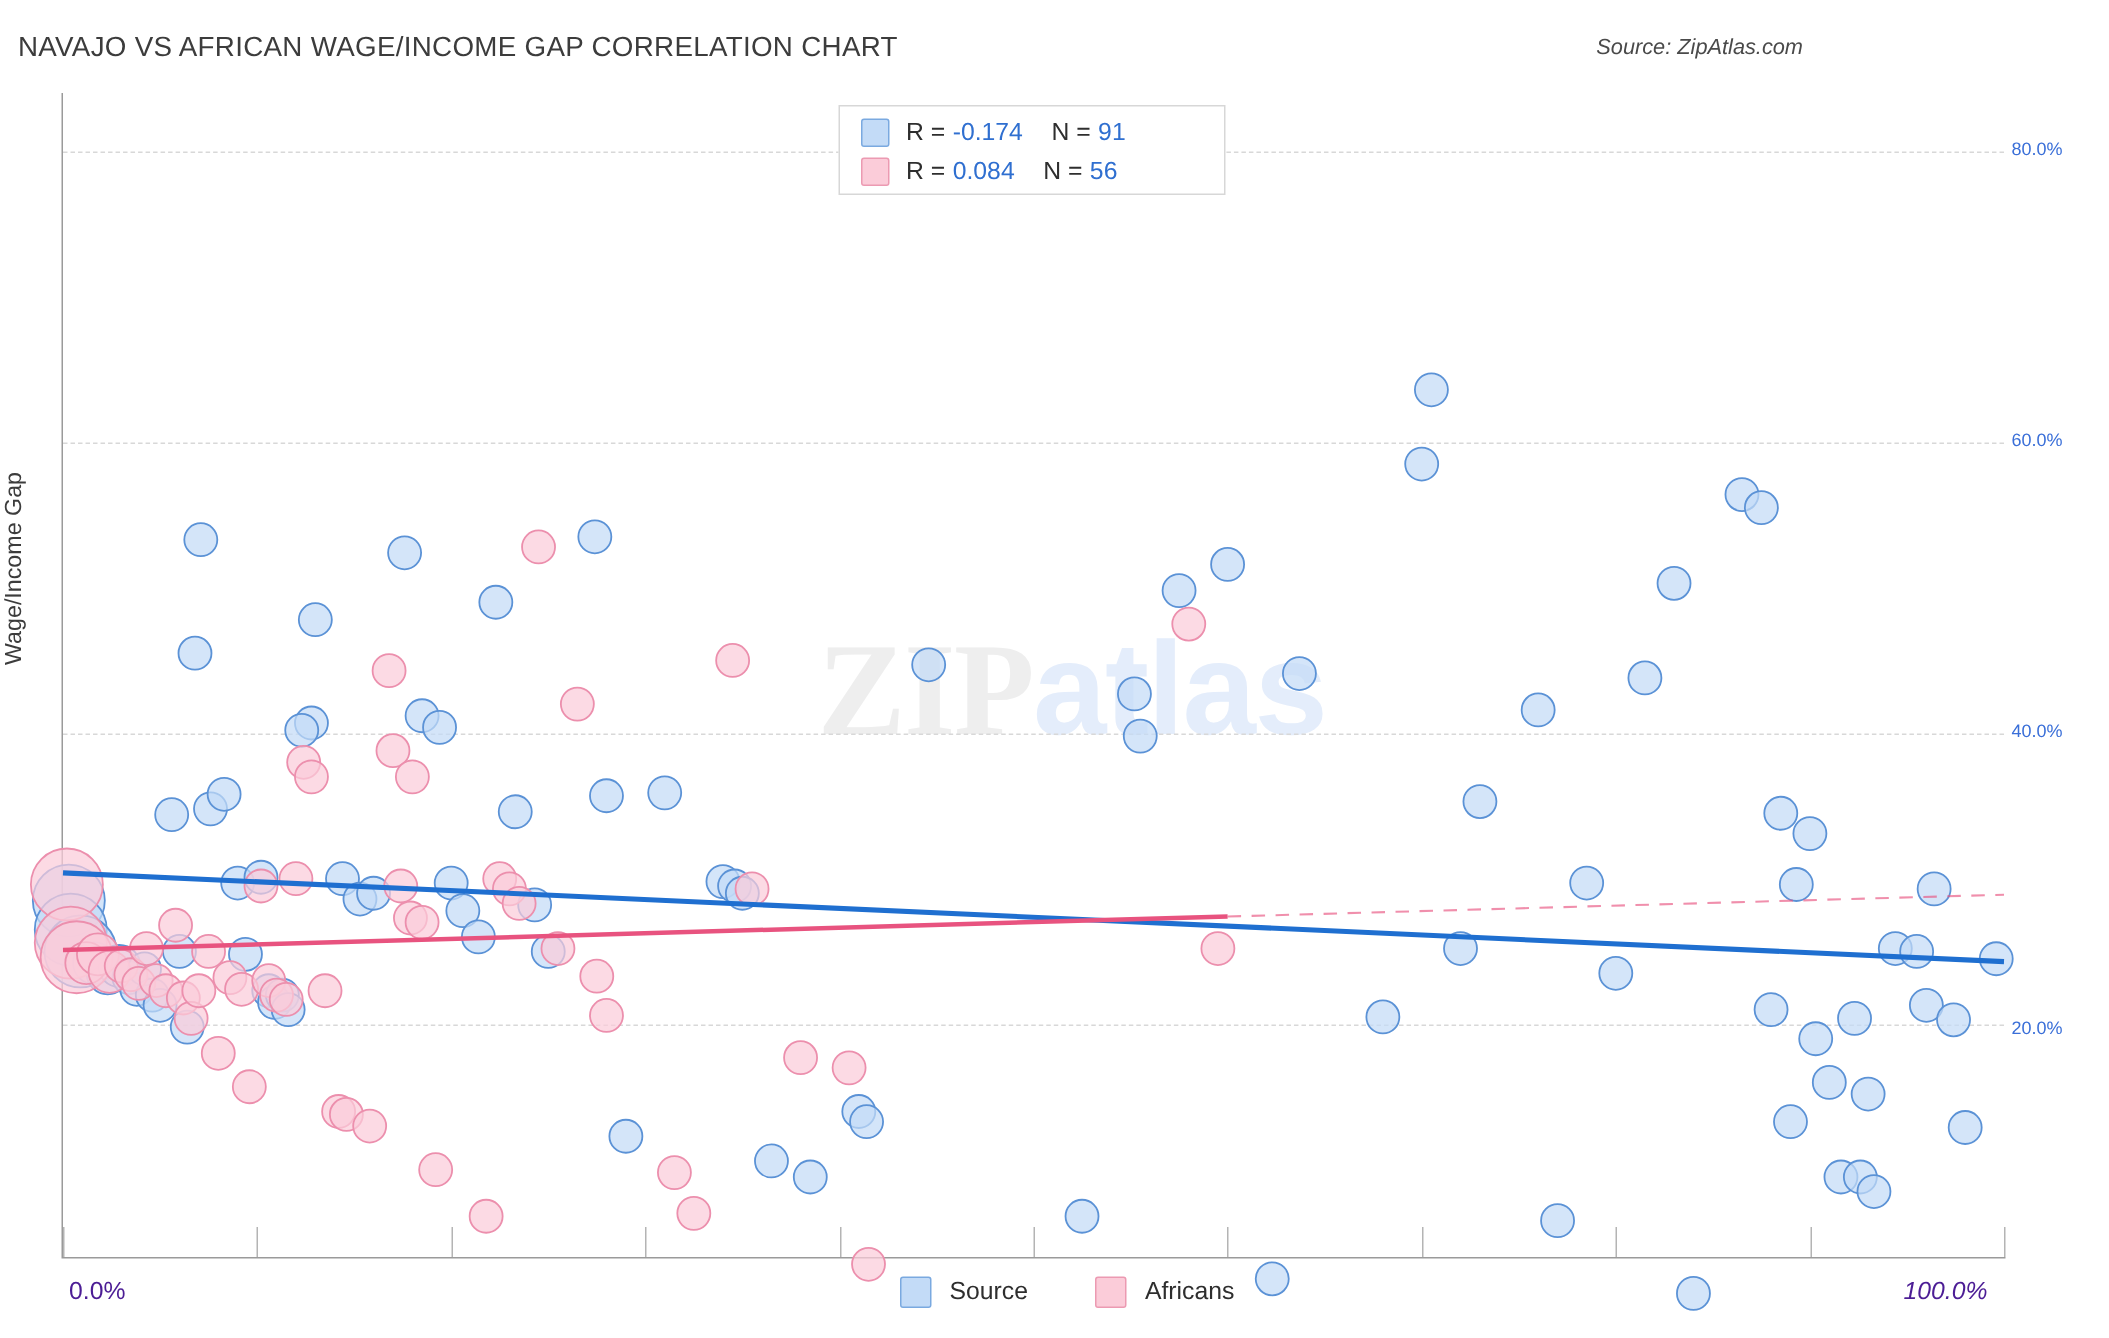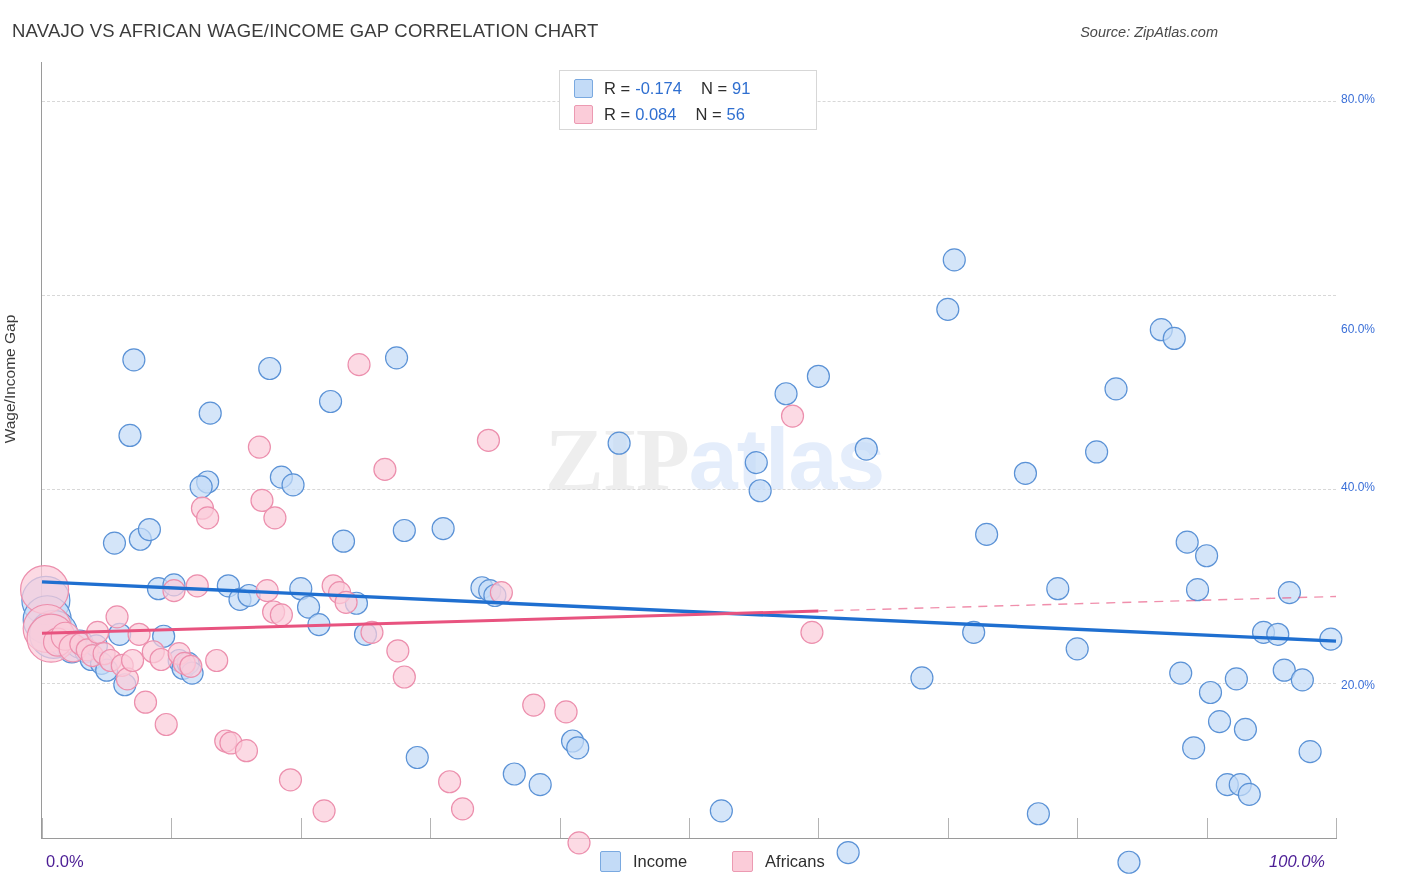--- a/index.html
+++ b/index.html
@@ -11,21 +11,20 @@
     width: 1406px;
     height: 892px;
     font-family: "Liberation Sans", sans-serif;
     overflow: hidden;
     position: relative;
   }
   #root {
     position: relative;
     width: 1216px;
     height: 892px;
-    padding-left: 16px;
   }
   .chart-title {
     position: absolute;
     left: 12px;
     top: 20px;
     font-size: 18.5px;
     color: #3c3c3c;
     letter-spacing: 0.2px;
     white-space: nowrap;
   }
@@ -344,21 +343,21 @@
     <g id="lines-g">
         <line x1="42" y1="581.9200000000001" x2="1336" y2="641.0899999999999" stroke="#1f6fd0" stroke-width="3.4"></line>
         <line x1="42" y1="633.3299999999999" x2="818.4" y2="611.02" stroke="#e8537f" stroke-width="3.0"></line>
         <line x1="818.4" y1="611.02" x2="1336" y2="596.47" stroke="#e8537f" stroke-width="1.4" stroke-dasharray="9 7" stroke-opacity="0.65"></line>
       </g>
   </svg>
 
   <div id="ylabels">
       <div class="ylabel-text ylabel-right" style="top: 678px;">20.0%</div>
       <div class="ylabel-text ylabel-right" style="top: 479.8px;">40.0%</div>
-      <div class="ylabel-text ylabel-right" style="top: 285.8px; margin-top: 36px;">60.0%</div>
+      <div class="ylabel-text ylabel-right" style="top: 285.8px;">60.0%</div>
       <div class="ylabel-text ylabel-right" style="top: 91.8px;">80.0%</div>
     </div>
   <div id="xlabels">
       <div class="xlabel-text" style="left: 46px;">0.0%</div>
       <div class="xlabel-text" style="left: 1325px; transform: translateX(-100%); font-style: italic;">100.0%</div>
     </div>
 
   <div class="stat-box">
     <div class="stat-row r1">
       <span class="swatch swatch-blue"></span>
@@ -374,21 +373,21 @@
       <span class="val-blue">0.084</span>
       <span class="gap"></span>
       <span class="lbl-dark">N =</span>
       <span class="val-blue">56</span>
     </div>
   </div>
 
   <div class="legend-bottom">
     <div class="legend-item">
       <span class="swatch swatch-blue"></span>
-      <span>Income</span>
+      <span>Source</span>
     </div>
     <div class="legend-item">
       <span class="swatch swatch-pink"></span>
       <span>Africans</span>
     </div>
   </div>
 
 </div>
 
 </body></html>

